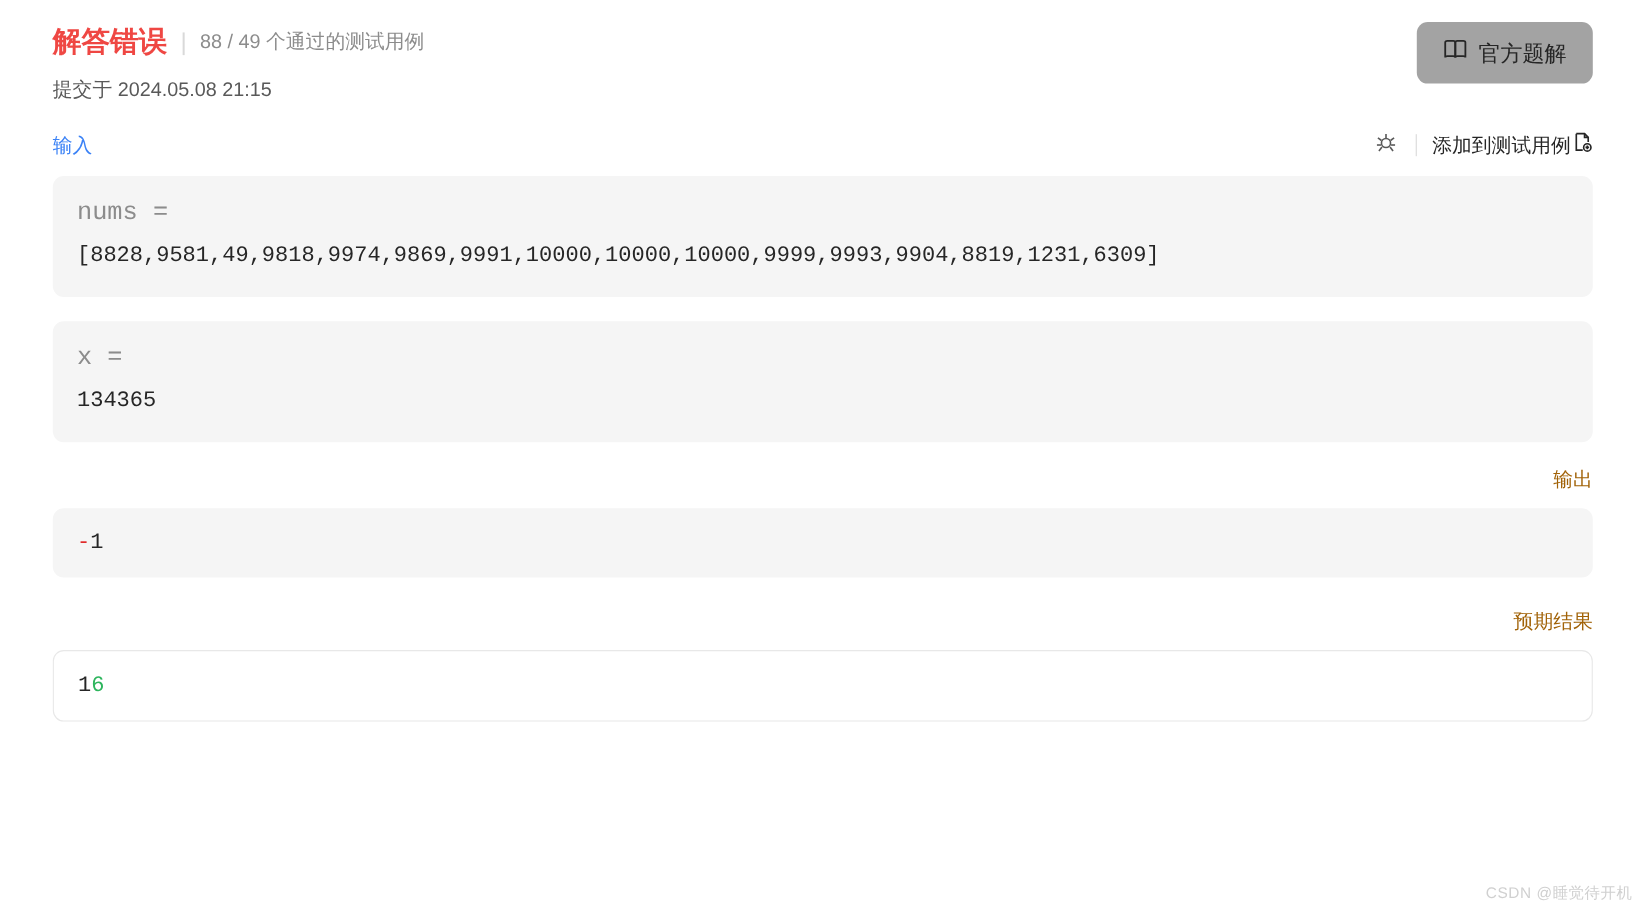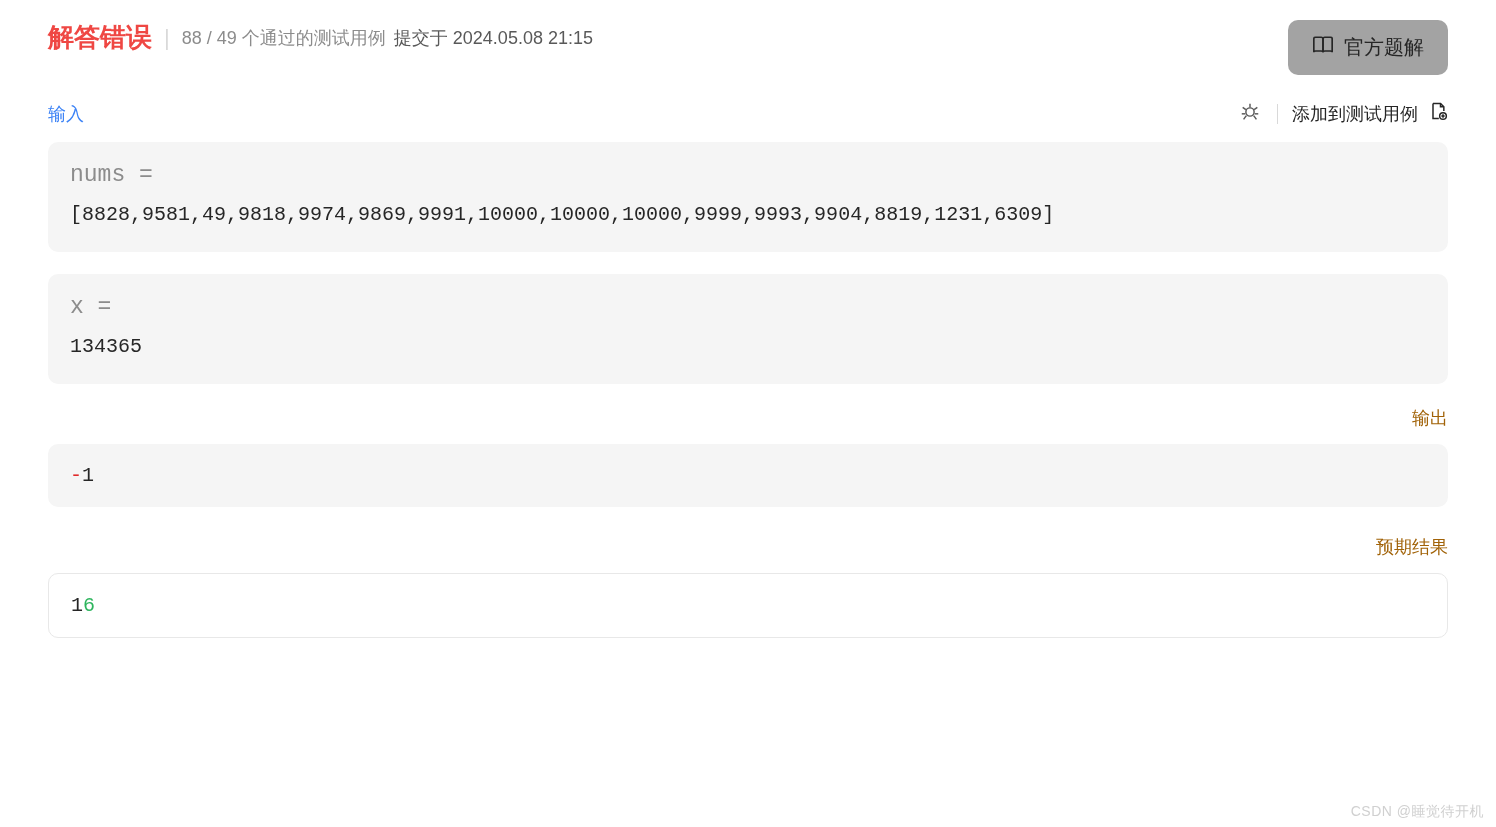--- a/index.html
+++ b/index.html
@@ -14,20 +14,21 @@
       color: #262626;
     }
     .header {
       display: flex;
       justify-content: space-between;
       align-items: flex-start;
       margin-bottom: 24px;
     }
     .header-left {
       display: flex;
+      flex-direction: column;
       gap: 8px;
     }
     .title-row {
       display: flex;
       align-items: center;
       gap: 12px;
     }
     .error-title {
       color: #ef4743;
       font-size: 26px;
@@ -92,21 +93,21 @@
       height: 22px;
     }
     .action-divider {
       width: 1px;
       height: 20px;
       background: #d9d9d9;
     }
     .add-test-btn {
       display: flex;
       align-items: center;
-      gap: 10px;
+      gap: 0;
       background: none;
       border: none;
       cursor: pointer;
       font-size: 18px;
       color: #262626;
       font-family: inherit;
     }
     .add-test-btn svg {
       width: 20px;
       height: 20px;

